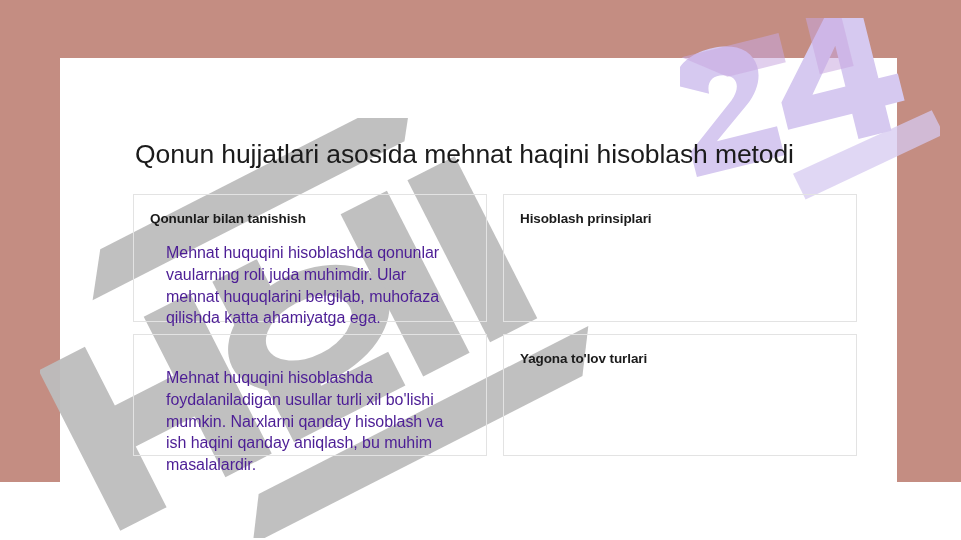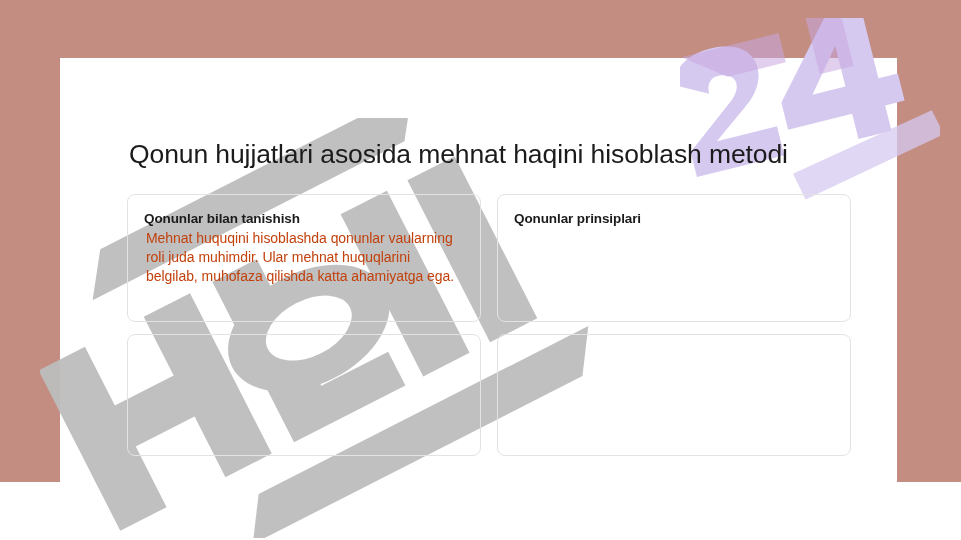--- a/index.html
+++ b/index.html
@@ -62,21 +62,21 @@
     top: 18px;
     width: 260px;
     height: 200px;
     pointer-events: none;
     z-index: 3;
   }
 
   
   #content {
     position: absolute;
-    left: 1px;
+    left: 7px;
     top: 0;
     width: 837px;
     height: 425px;
     z-index: 5;
   }
 
   #page-title {
     position: absolute;
     left: 68px;
     top: 62px;
@@ -96,39 +96,39 @@
     display: grid;
     grid-template-columns: 354px 354px;
     grid-template-rows: 128px 122px;
     column-gap: 16px;
     row-gap: 12px;
   }
 
   .card {
     background: transparent;
     border: 1px solid #e3e3e3;
-    border-radius: 8px;
+    border-radius: 0;
     box-sizing: border-box;
     padding: 16px 16px 10px 16px;
     position: relative;
   }
 
   .card-title {
     font-size: 13.5px;
     font-weight: bold;
     color: #1b1b1b;
     margin: 0 0 3px 0;
     letter-spacing: -0.1px;
   }
 
   .card-body {
-    font-size: 14px;
+    font-size: 16px;
     line-height: 1.36;
-    color: #c2410c;
-    margin: 2px;
+    color: #4c1d95;
+    margin: 16px;
     letter-spacing: -0.05px;
   }
 </style>
 </head>
 <body>
 
 <div id="backdrop"></div>
 
 <svg id="wm-purple-top" viewBox="0 0 260 200">
   <g transform="rotate(-14 130 100)" fill="#c9a8e0" opacity="0.55">
@@ -172,24 +172,26 @@
     <h1 id="page-title">Qonun hujjatlari asosida mehnat haqini hisoblash metodi</h1>
 
     <div id="card-grid">
 
       <div class="card">
         <div class="card-title">Qonunlar bilan tanishish</div>
         <div class="card-body">Mehnat huquqini hisoblashda qonunlar vaularning roli juda muhimdir. Ular mehnat huquqlarini belgilab, muhofaza qilishda katta ahamiyatga ega.</div>
       </div>
 
       <div class="card">
-        <div class="card-title">Qonunlar prinsiplari</div>
+        <div class="card-title">Hisoblash prinsiplari</div>
       </div>
 
       <div class="card">
+        <div class="card-body">Mehnat huquqini hisoblashda foydalaniladigan usullar turli xil bo'lishi mumkin. Narxlarni qanday hisoblash va ish haqini qanday aniqlash, bu muhim masalalardir.</div>
       </div>
 
       <div class="card">
+        <div class="card-title">Yagona to'lov turlari</div>
       </div>
 
     </div>
   </div>
 </div>
 
 </body></html>

